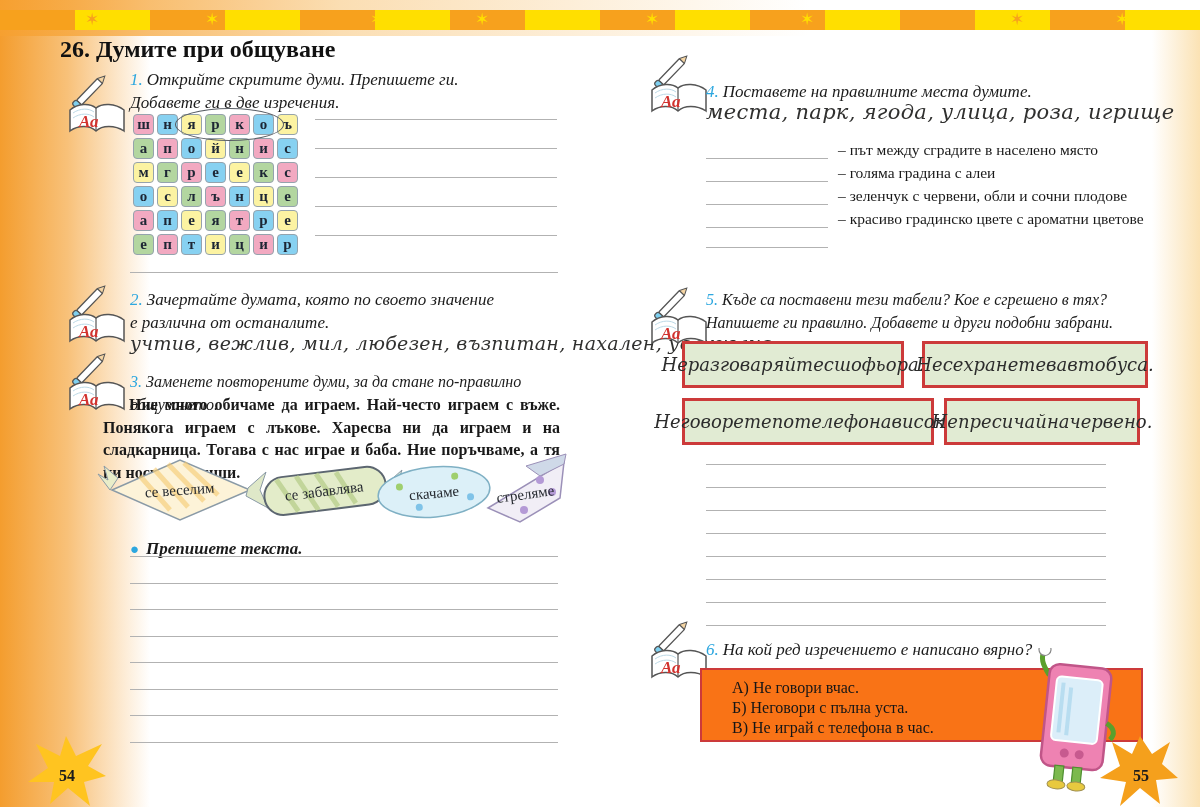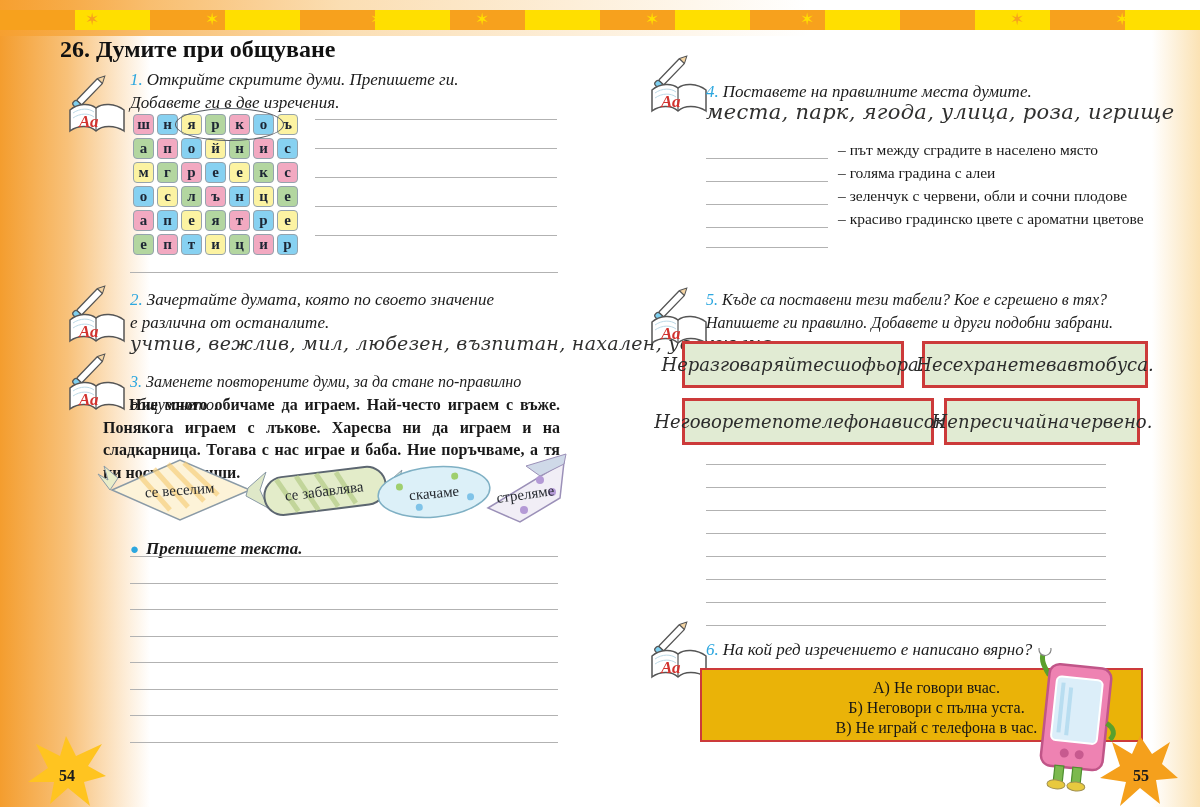--- a/index.html
+++ b/index.html
@@ -55,21 +55,21 @@
   #definitions { position:absolute; left:706px; top:141px; width:450px; }
   .def-row  { display:flex; align-items:flex-end; margin-bottom:5px; }
   .def-blank{ width:122px; height:14px; border-bottom:1.4px solid #b2b2b2; margin-right:10px; flex:none; }
   .def-text { font-size:15.5px; line-height:18px; color:#191919; white-space:nowrap; }
 
   .sign { position:absolute; height:47px; box-sizing:border-box; background:#e1ebd3;
           border:3px solid #cc3a3a; display:flex; align-items:center; justify-content:center;
           font-family:"DejaVu Serif",serif; font-style:italic; font-size:18px; color:#2c2c2c; white-space:nowrap; }
 
   .options-box { position:absolute; left:700px; top:668px; width:443px; height:74px; box-sizing:border-box;
-                 background:#eab308; border:2px solid #cc3a3a; padding:8px 0 0 30px;text-align:center; }
+                 background:#f97316; border:2px solid #cc3a3a; padding:8px 0 0 30px; }
   .option { font-size:16px; line-height:20px; color:#161616; }
 
   .page-star { position:absolute; }
   .page-star text { font-size:16px; font-weight:bold; fill:#1c1c1c; font-family:"Liberation Serif",serif; }
 
   .phone { position:absolute; left:1015px; top:648px; z-index:5; }
 </style>
 </head>
 <body>
 

